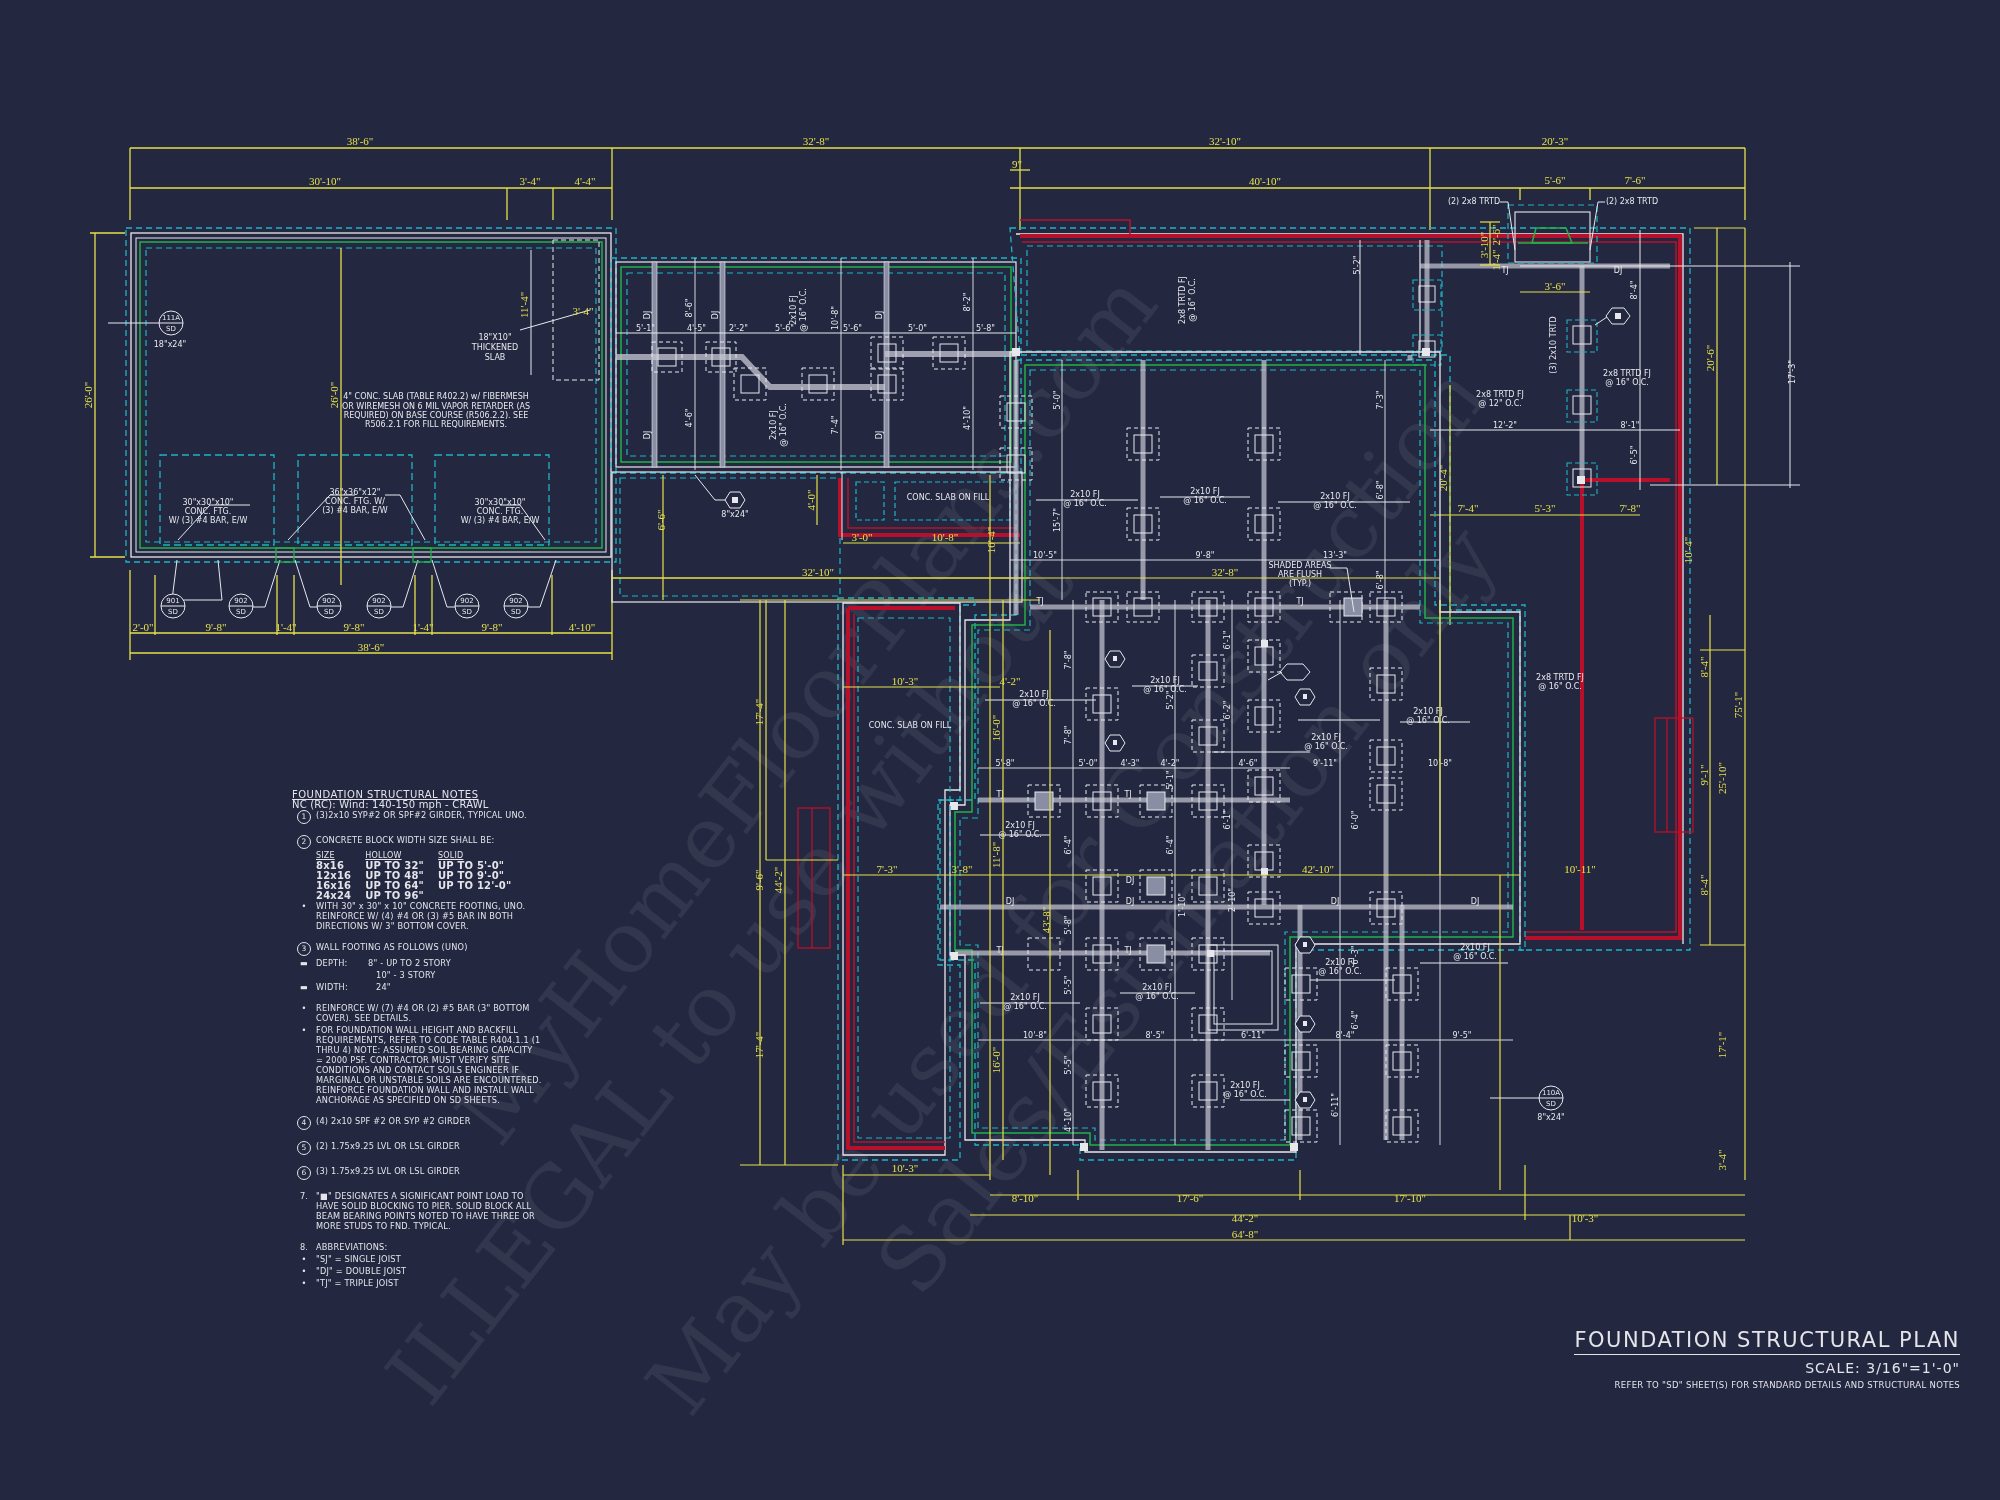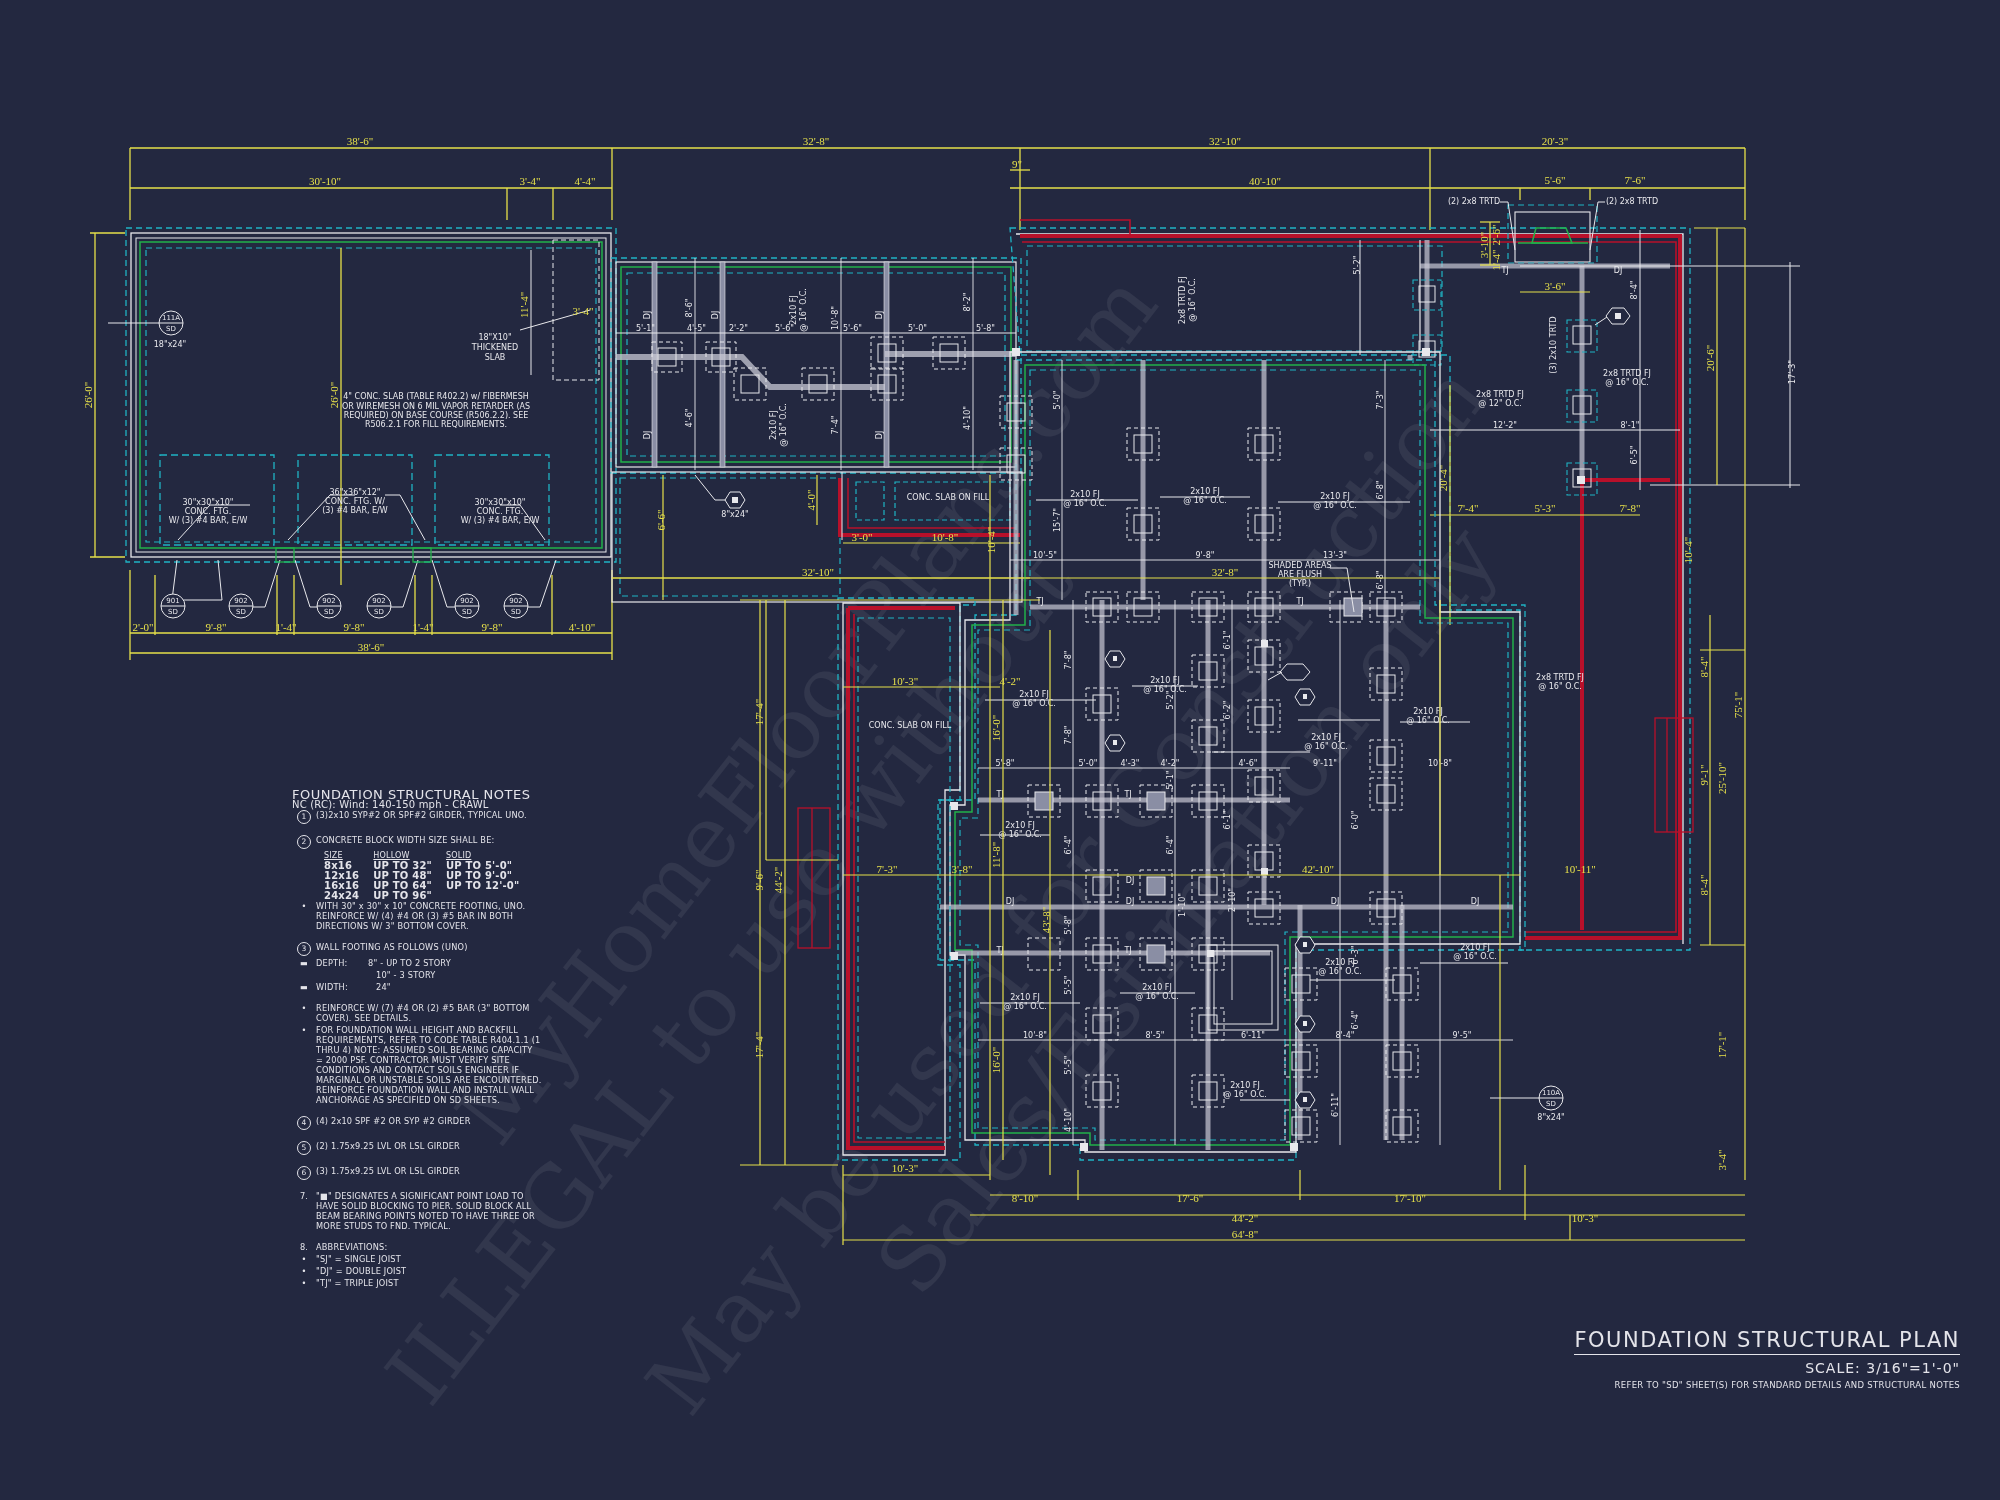--- a/index.html
+++ b/index.html
@@ -3,28 +3,28 @@
 <meta charset="utf-8">
 <style>
   html, body { margin:0; padding:0; background:#232840; }
   body { width:2000px; height:1500px; position:relative; overflow:hidden; font-family:"DejaVu Sans", sans-serif; }
   #plan { position:absolute; left:0; top:0; width:2000px; height:1500px; }
   .dim { fill:#e6e04a; font-family:"Liberation Serif", serif; font-size:11px; }
   .lbl { fill:#e8e8ec; font-family:"DejaVu Sans", sans-serif; font-size:8px; }
   .lblsm { fill:#e8e8ec; font-family:"DejaVu Sans", sans-serif; font-size:7px; }
   .wm { fill:#ffffff; fill-opacity:0.07; font-family:"DejaVu Serif", serif; font-size:86px; }
   .notes { position:absolute; left:292px; top:790px; width:250px; color:#e4e4ea; font-size:8.2px; line-height:10px; letter-spacing:0.2px; }
-  .notes .title { font-size:13px; letter-spacing:0.5px; }
+  .notes .title { font-size:10px; text-decoration:underline; letter-spacing:0.5px; }
   .notes .sub { font-size:10px; }
   .notes .row { display:flex; margin:0 0 2px 0; }
   .notes .mk { width:24px; flex:none; text-align:center; }
   .notes .hex { display:inline-block; width:12px; height:12px; border:1px solid #e4e4ea; border-radius:50%; font-size:7.5px; line-height:12px; text-align:center; }
   .notes .tx { flex:1; }
   .notes .gap { height:9px; }
-  .notes table { border-collapse:collapse; margin-left:32px; }
+  .notes table { border-collapse:collapse; margin-left:24px; }
   .notes td { padding:0 14px 0 0; font-size:10px; line-height:10px;font-weight:bold; }
   .notes th { padding:0 14px 0 0; font-size:8px; text-decoration:underline; font-weight:normal; text-align:left; }
   .title-block { position:absolute; right:40px; top:1328px; text-align:right; color:#e4e4ea;margin-left:22px; }
   .title-block .tb-title { font-size:21px; letter-spacing:1.5px; border-bottom:1.5px solid #e4e4ea; padding-bottom:2px; display:inline-block; }
   .title-block .tb-scale { font-size:14px; margin-top:5px; letter-spacing:1px; }
   .title-block .tb-ref { font-size:8.5px; margin-top:4px; letter-spacing:0.3px; }
 </style>
 </head>
 <body>
 

